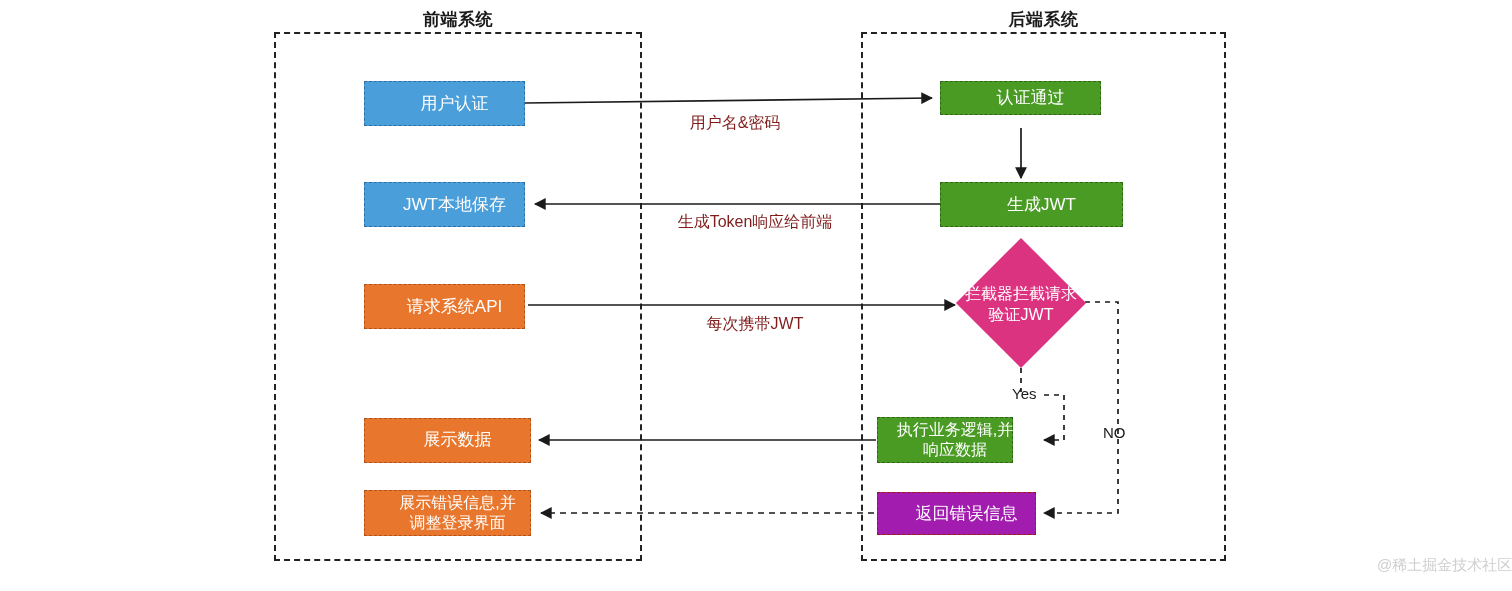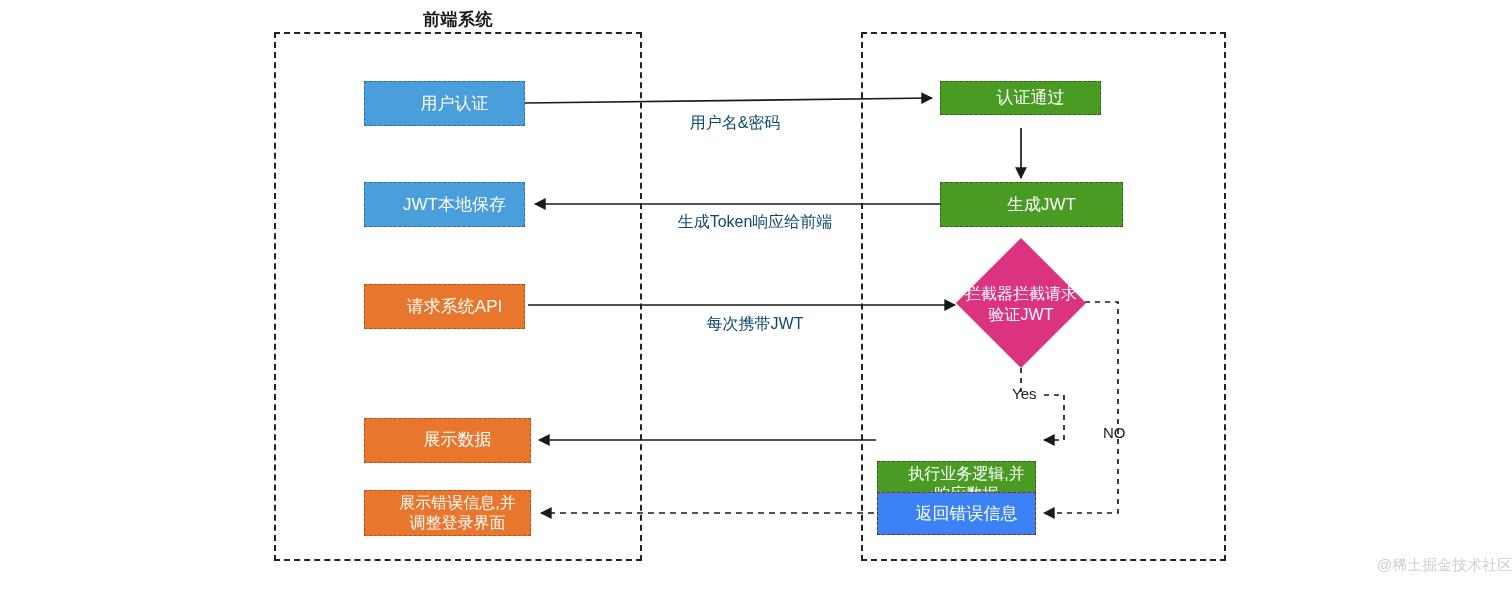--- a/index.html
+++ b/index.html
@@ -52,21 +52,21 @@
   }
   .node.green {
     background: #4a9b24;
     border-color: #2f6616;
   }
   .node.orange {
     background: #e8762c;
     border-color: #b0531a;
   }
   .node.red {
-    background: #3b82f6;
+    background: #a21caf;
     border-color: #9e1a11;
   }
   .node .node-text {
     display: block;
     width: 100%;
     transform: translateY(-0.5px);
     padding-left: 20px;
   }
   .node.overflow-text {
     overflow: visible;
@@ -81,21 +81,21 @@
     color: #ffffff;
     font-size: 16px;
     line-height: 1.3;
     text-align: center;
     white-space: nowrap;
     pointer-events: none;
   }
   .edge-label {
     position: absolute;
     font-size: 16px;
-    color: #0c4a6e;
+    color: #7f1d1d;
     white-space: nowrap;
     text-align: center;
   }
   .small-label {
     position: absolute;
     font-size: 15px;
     color: #1a1a1a;
     white-space: nowrap;
   }
   svg.wires {
@@ -113,20 +113,21 @@
     color: #cfcfcf;
     white-space: nowrap;
   }
 </style>
 </head>
 <body>
 
 <div id="canvas">
 
   <div class="swimlane-title" style="left:274px; top:8px; width:368px;">前端系统</div>
+  <div class="swimlane-title" style="left:861px; top:8px; width:365px;">后端系统</div>
 
   <div class="container-box" style="left:274px; top:32px; width:368px; height:529px;"></div>
   <div class="container-box" style="left:861px; top:32px; width:365px; height:529px;"></div>
 
   <svg class="wires" viewBox="0 0 1512 591">
     <defs>
       <marker id="arrowSolid" viewBox="0 0 10 10" refX="9" refY="5" markerWidth="7" markerHeight="7" orient="auto-start-reverse">
         <path d="M 0 0 L 10 5 L 0 10 z" fill="#1a1a1a"></path>
       </marker>
       <marker id="arrowDash" viewBox="0 0 10 10" refX="9" refY="5" markerWidth="7" markerHeight="7" orient="auto-start-reverse">
@@ -182,21 +183,21 @@
   <div class="node green" style="left:940px; top:182px; width:183px; height:45px;">
     <span class="node-text">生成JWT</span>
   </div>
 
   <div class="diamond" style="left:975px; top:257px; width:92px; height:92px;"></div>
   <div class="diamond-label" style="left:921px; top:284px; width:200px;">
     <span>拦截器拦截请求</span><br>
     <span>验证JWT</span>
   </div>
 
-  <div class="node green overflow-text" style="left:877px; top:417px; width:159px; height:46px;margin-top:44px;">
+  <div class="node green overflow-text" style="left:877px; top:417px; width:136px; height:46px;">
     <span class="node-text" style="font-size:16px;">
       <span>执行业务逻辑,并</span><br>
       <span>响应数据</span>
     </span>
   </div>
 
   <div class="node red" style="left:877px; top:492px; width:159px; height:43px;">
     <span class="node-text">返回错误信息</span>
   </div>
 

